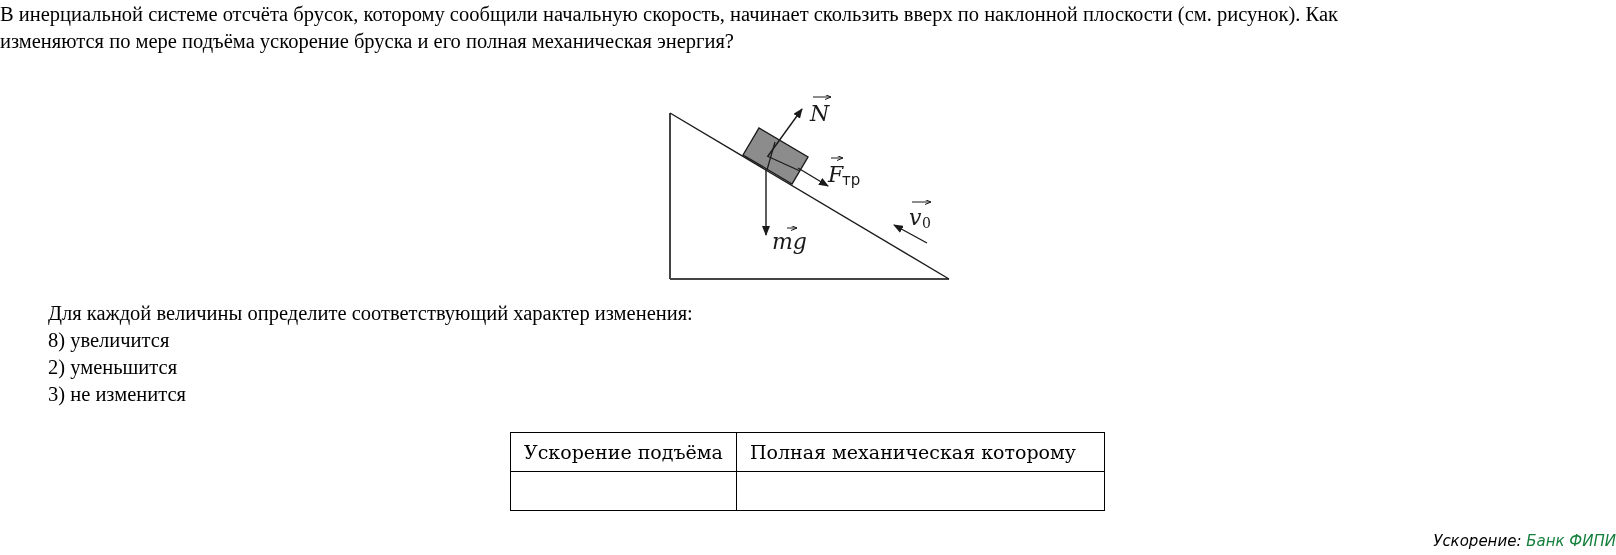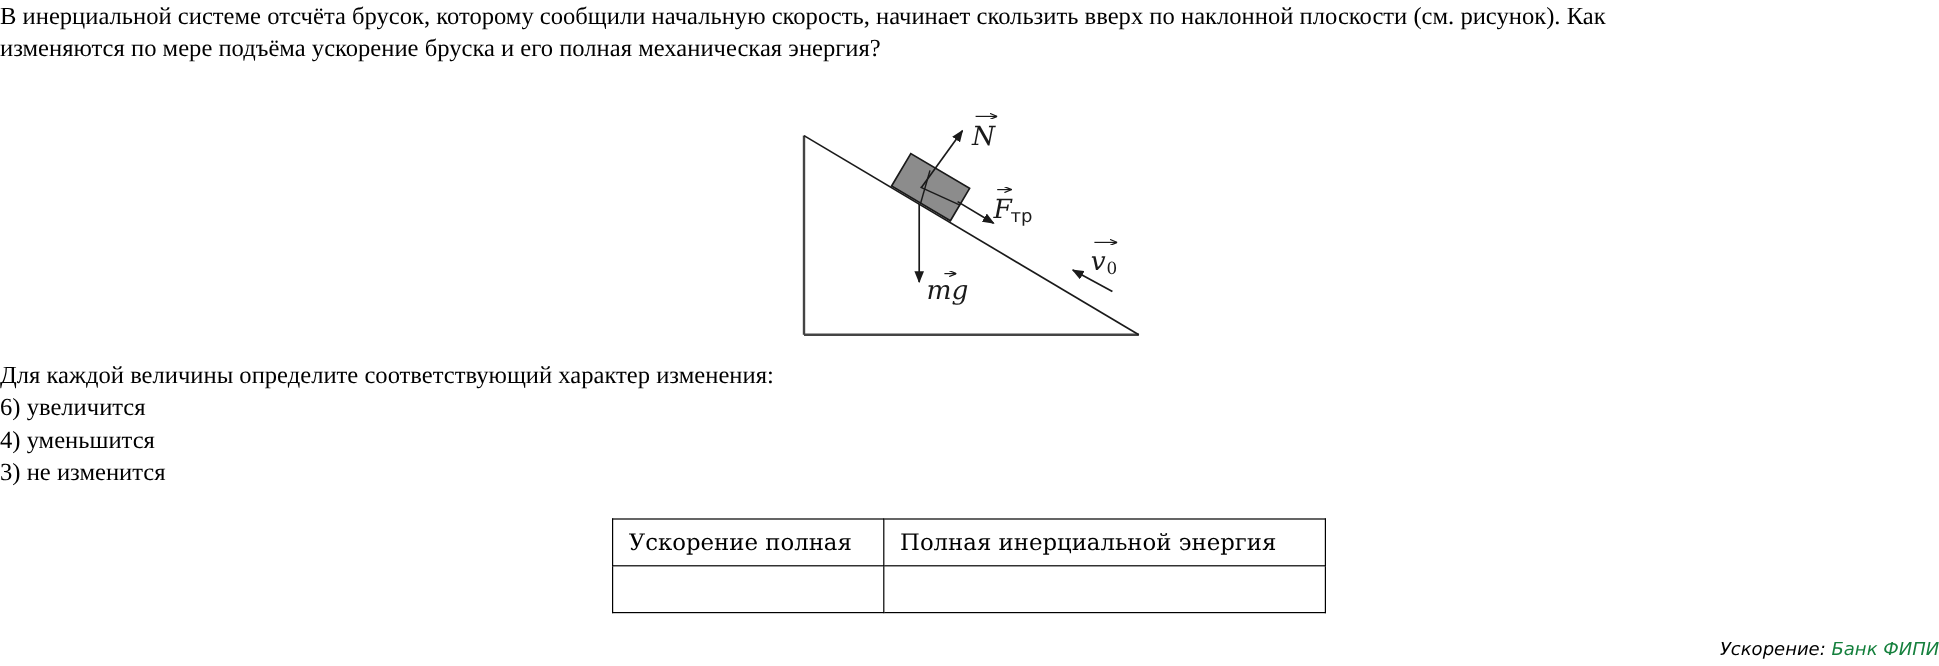--- a/index.html
+++ b/index.html
@@ -10,21 +10,21 @@
   }
   .question {
     position: absolute; left: 0; top: 1px; width: 1387px;
     font-size: 20.5px; line-height: 27px; margin: 0;
   }
   .figure {
     position: absolute; left: 640px; top: 80px; width: 320px; height: 205px;
   }
   .figure svg { display: block; }
   .instructions {
-    position: absolute; left: 0; top: 300px; font-size: 20.5px; line-height: 27px;
+    position: absolute; left: 0; top: 300px; font-size: 20.5px; line-height: 27px; padding-left: 48px;
   }
   .instructions div { white-space: nowrap; }
   .answer-table {
     position: absolute; left: 510px; top: 432px;
     border-collapse: collapse;
     font-family: "DejaVu Serif", "Liberation Serif", serif;
     font-size: 19px;
   }
   .answer-table th, .answer-table td {
     border: 1.5px solid #000; padding: 0 13px; font-weight: normal;
@@ -94,30 +94,30 @@
     <g>
       <line x1="912" y1="202" x2="931" y2="202" stroke="#1a1a1a" stroke-width="1" marker-end="url(#ahs)"></line>
       <text x="909" y="225" font-family="DejaVu Serif, serif" font-style="italic" font-size="22" fill="#1a1a1a">v</text>
       <text x="922" y="228" font-family="DejaVu Serif, serif" font-size="14" fill="#1a1a1a">0</text>
     </g>
   </svg>
 </div>
 
 <div class="instructions">
   <div>Для каждой величины определите соответствующий характер изменения:</div>
-  <div>6) увеличится</div>
-  <div>4) уменьшится</div>
+  <div>8) увеличится</div>
+  <div>2) уменьшится</div>
   <div>3) не изменится</div>
 </div>
 
 <table class="answer-table">
   <thead>
     <tr>
-      <th class="col1">Ускорение полная</th>
-      <th class="col2">Полная инерциальной энергия</th>
+      <th class="col1">Ускорение подъёма</th>
+      <th class="col2">Полная механическая которому</th>
     </tr>
   </thead>
   <tbody>
     <tr>
       <td class="col1"></td>
       <td class="col2"></td>
     </tr>
   </tbody>
 </table>
 

